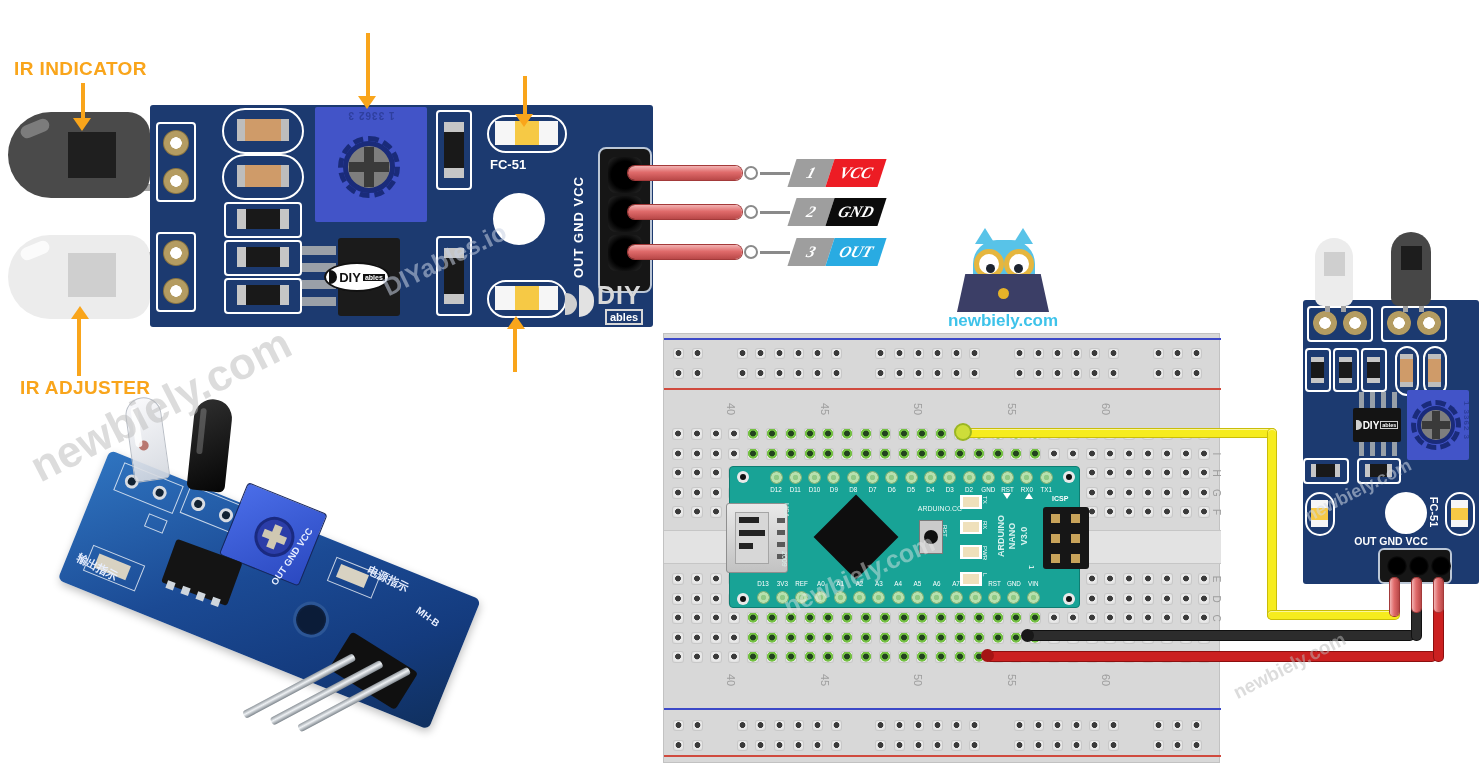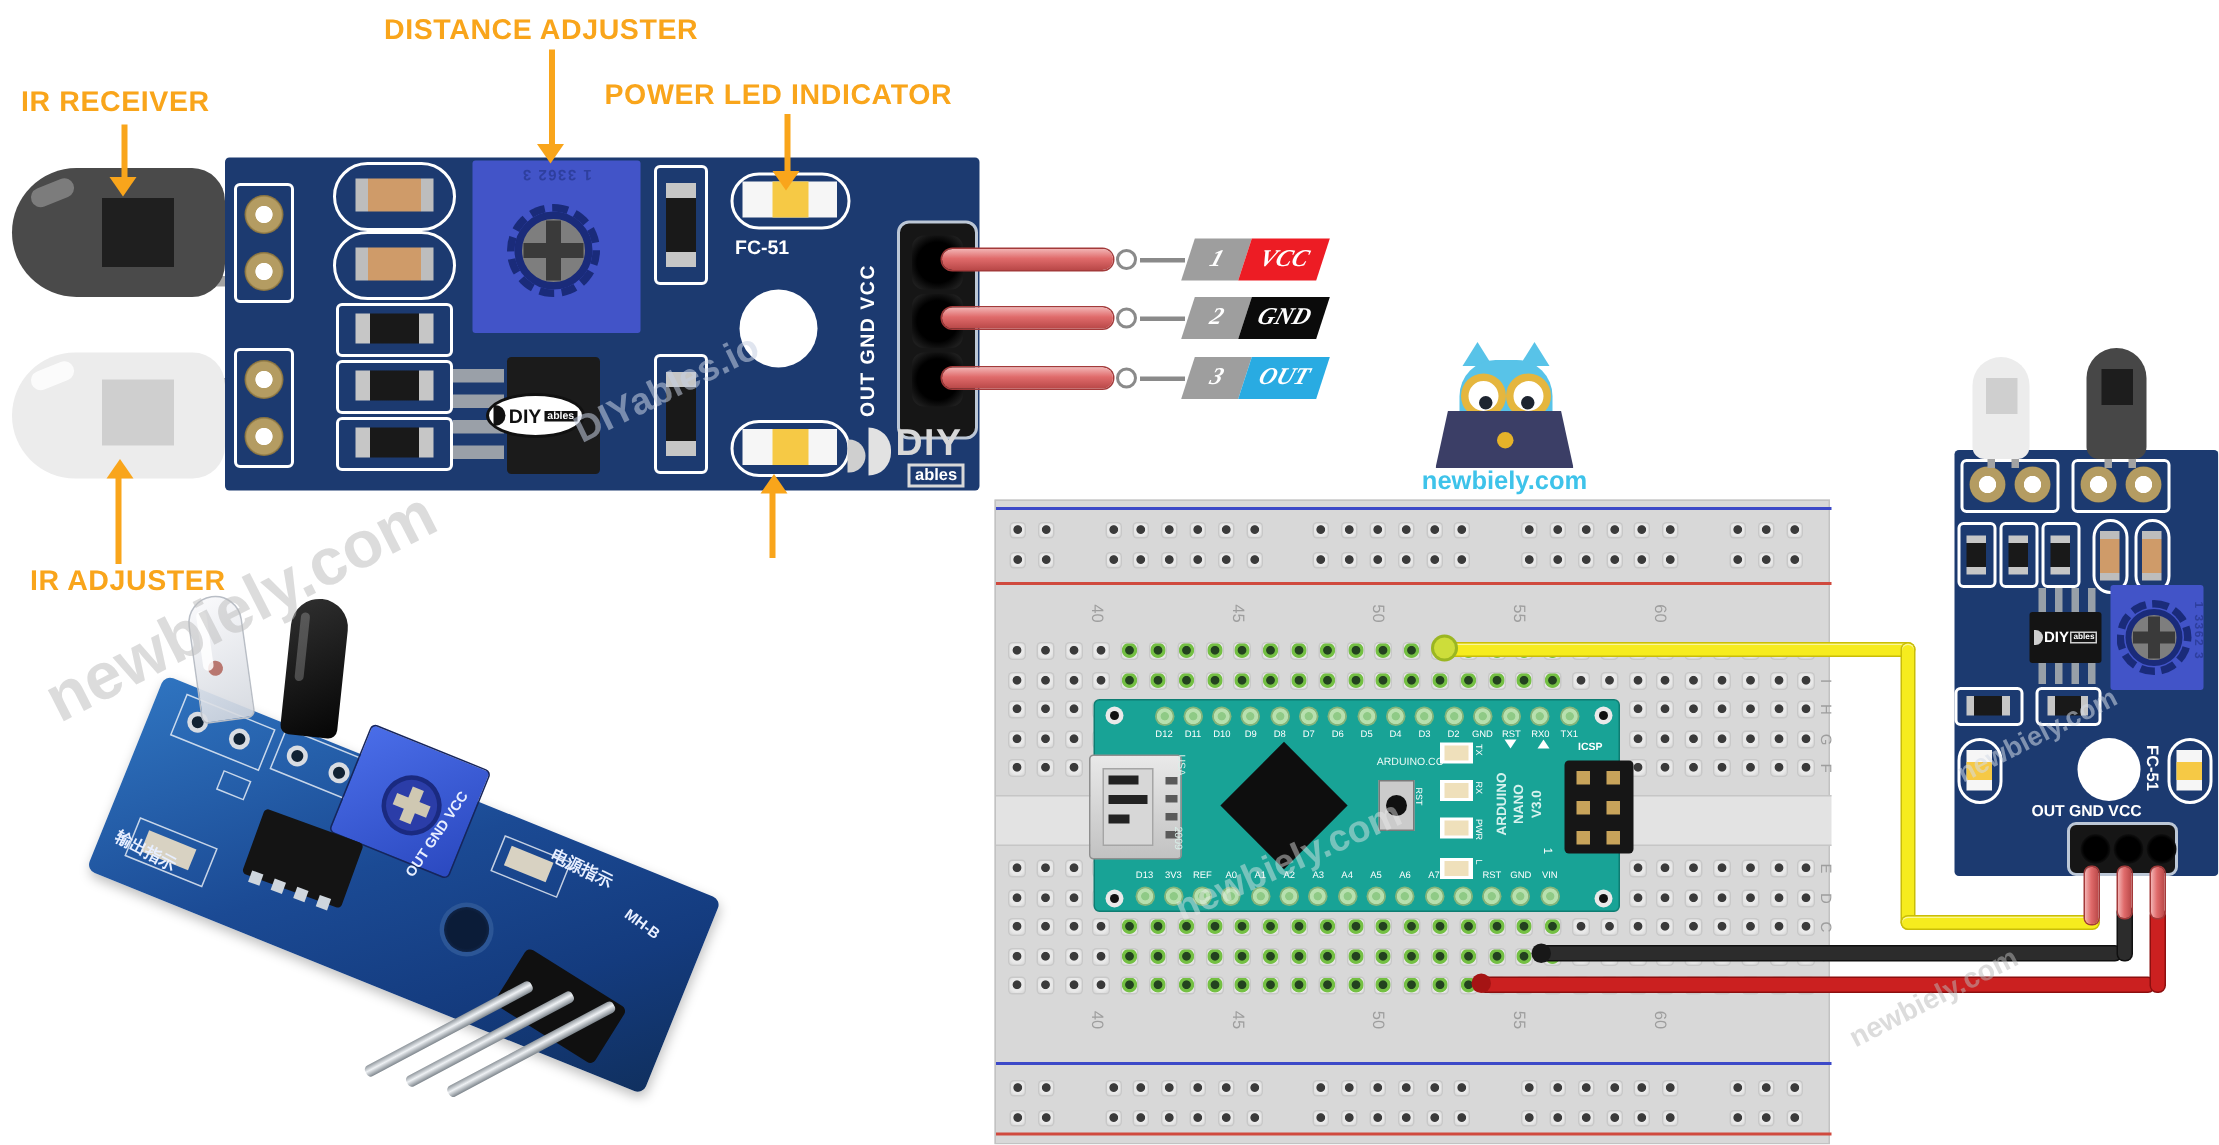--- a/index.html
+++ b/index.html
@@ -93,29 +93,27 @@
 
 .wm{font-weight:bold;z-index:6;white-space:nowrap;}
 
 .owl-part{z-index:5;}
 </style>
 </head>
 <body>
 
 <div class="stage">
 
-  <div class="ann" style="left:256px;top:10px;">DISTANCE ADJUSTER</div>
   <div class="stem" style="left:366px;top:33px;height:64px;"></div>
   <div class="tri-d" style="left:358px;top:96px;"></div>
 
-  <div class="ann" style="left:14px;top:58px;">IR RECEIVER</div>
+  <div class="ann" style="left:14px;top:58px;">IR INDICATOR</div>
   <div class="stem" style="left:81px;top:83px;height:36px;"></div>
   <div class="tri-d" style="left:73px;top:118px;"></div>
 
-  <div class="ann" style="left:403px;top:53px;">POWER LED INDICATOR</div>
   <div class="stem" style="left:523px;top:76px;height:39px;"></div>
   <div class="tri-d" style="left:515px;top:114px;"></div>
 
   <div class="ann" style="left:20px;top:377px;">IR ADJUSTER</div>
   <div class="tri-u" style="left:71px;top:306px;"></div>
   <div class="stem" style="left:77px;top:318px;height:58px;"></div>
 
   <div class="tri-u" style="left:507px;top:316px;"></div>
   <div class="stem" style="left:513px;top:328px;height:44px;"></div>
 

